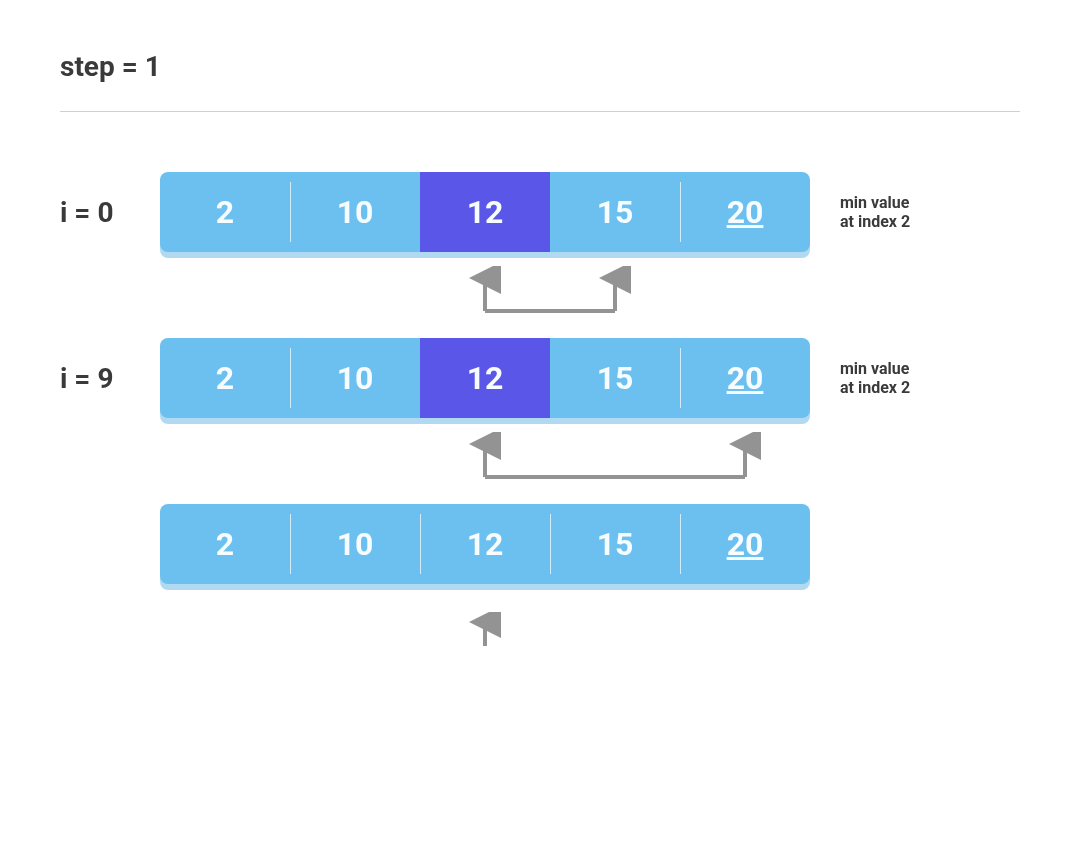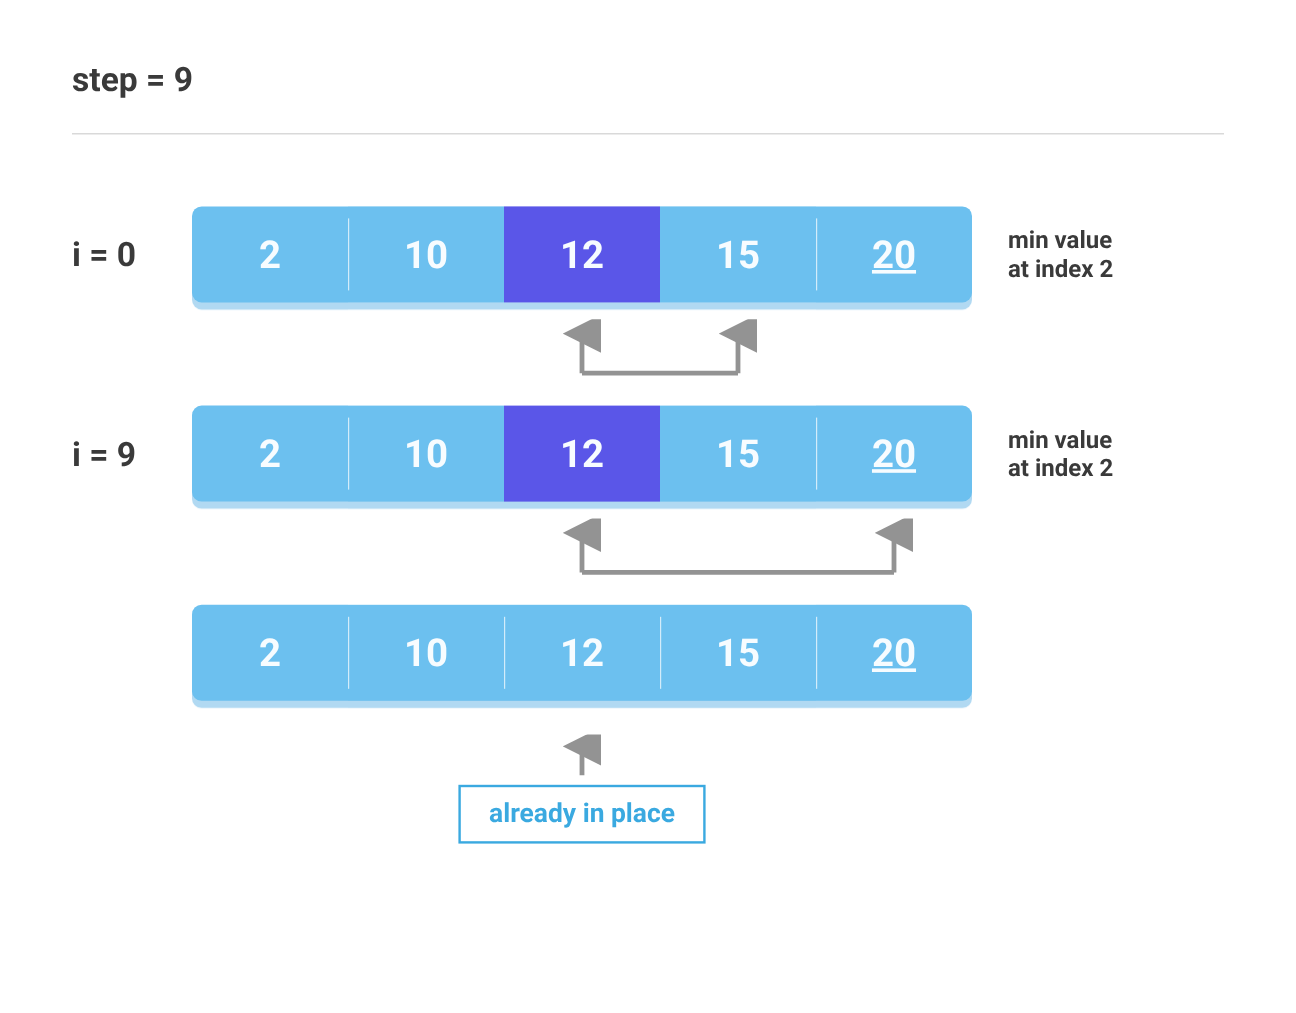--- a/index.html
+++ b/index.html
@@ -63,21 +63,21 @@
   }
   .cell:first-child { border-top-left-radius: 8px; border-bottom-left-radius: 8px; }
   .cell:last-child  { border-top-right-radius: 8px; border-bottom-right-radius: 8px; text-decoration: underline; }
   .cell.highlight {
     background: #5a56e8;
   }
   .cell.highlight + .cell::before,
   .cell.highlight::before { display: none; }
   .side-note {
     margin-left: 30px;
-    font-size: 20px;
+    font-size: 16px;
     font-weight: 700;
     color: #3a3a3a;
     line-height: 1.2;
   }
   .connector-wrap {
     position: relative;
     height: 70px;
     margin-left: 100px;
     width: 650px;
   }
@@ -109,21 +109,21 @@
   }
   .callout-wrap {
     display:flex;
     justify-content:center;
     width:650px;
   }
 </style>
 </head>
 <body>
 
-<div class="header">step = 9</div>
+<div class="header">step = 1</div>
 <hr class="divider">
 
 <div class="row">
   <div class="row-label">i = 0</div>
   <div class="array">
     <div class="cell">2</div>
     <div class="cell">10</div>
     <div class="cell highlight">12</div>
     <div class="cell">15</div>
     <div class="cell">20</div>
@@ -195,16 +195,13 @@
   <div class="callout-arrow">
     <svg width="650" height="40" viewBox="0 0 650 40">
       <defs>
         <marker id="ah2" markerWidth="8" markerHeight="8" refX="4" refY="4" orient="auto">
           <path d="M0,8 L4,0 L8,8 Z" fill="#939393"></path>
         </marker>
       </defs>
       <path d="M325 34 L325 10" stroke="#939393" stroke-width="4" fill="none" marker-end="url(#ah2)"></path>
     </svg>
   </div>
-  <div class="callout-wrap">
-    <div class="callout-box">already in place</div>
-  </div>
 </div>
 
 </body></html>

